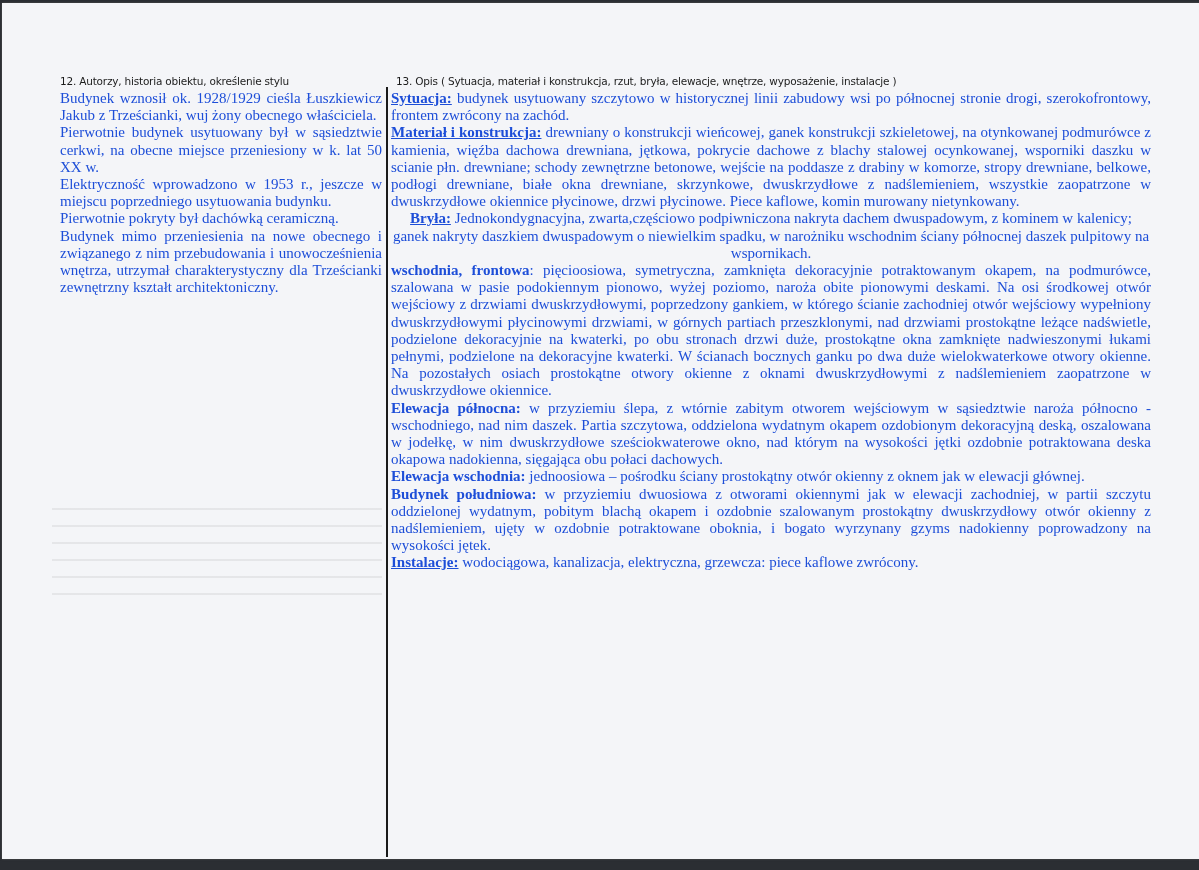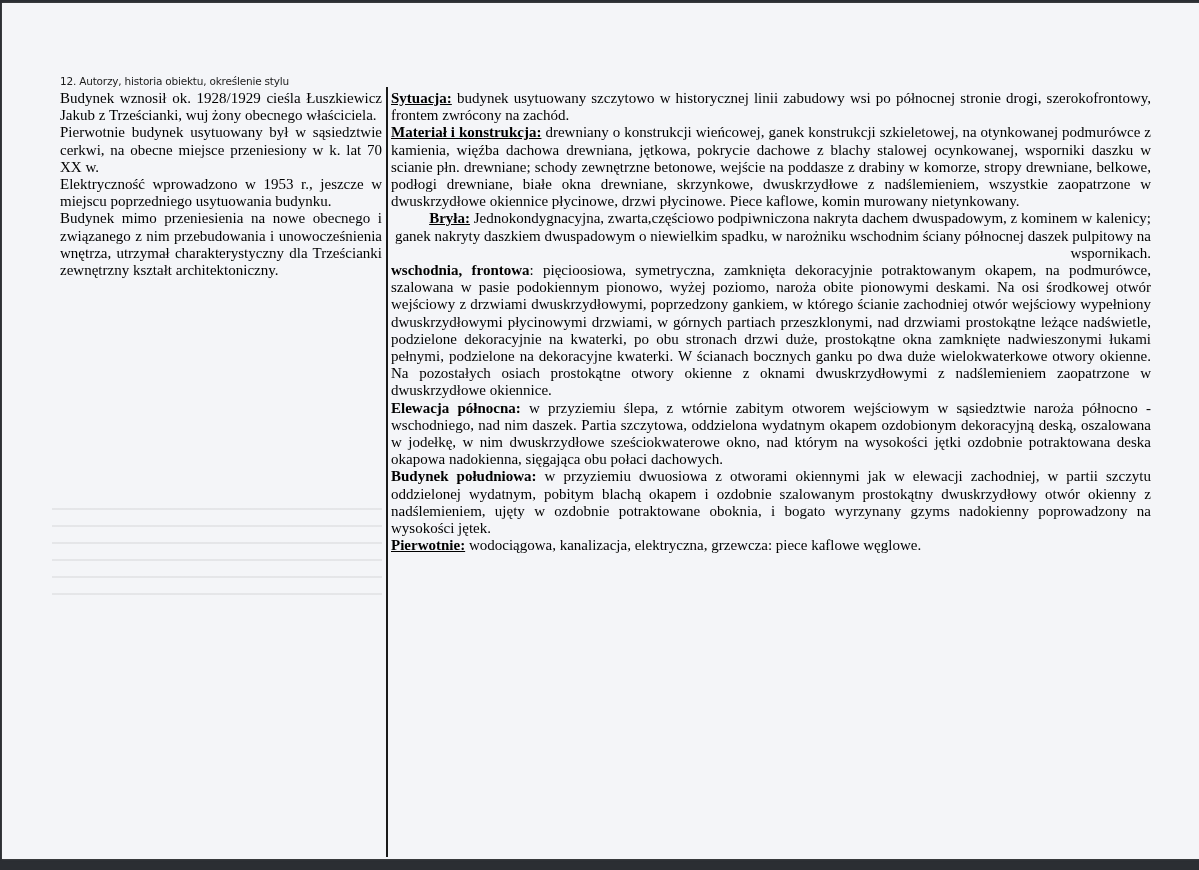--- a/index.html
+++ b/index.html
@@ -30,67 +30,72 @@
       position: absolute;
       left: 384px; top: 84px;
       width: 2px; height: 770px;
       background: #1a1a1a;
     }
     .col {
       position: absolute;
       font-family: "Liberation Serif", serif;
       font-size: 15px;
       line-height: 17.2px;
-      color: #000000;
+      color: #1d4ed8;
     }
     .col p { margin: 0; text-align: justify; }
     .col-left { left: 58px; top: 87px; width: 322px; }
     .col-right { left: 389px; top: 87px; width: 760px; }
     .lbl { font-weight: bold; margin-top: 34px; }
     .u { text-decoration: underline; }
     .faint {
       position: absolute;
       left: 50px; top: 495px; width: 330px; height: 110px;
       opacity: 0.12;
       background: repeating-linear-gradient(180deg, transparent 0 10px, #777 10px 12px, transparent 12px 17px);
     }
   </style>
 </head>
 <body>
 
 <div class="scan">
   <div class="heading-small h12">12. Autorzy, historia obiektu, określenie stylu</div>
+  <div class="heading-small h13">13. Opis ( Sytuacja, materiał i konstrukcja, rzut, bryła, elewacje, wnętrze, wyposażenie, instalacje )</div>
 
   <div class="divider"></div>
 
   <div class="col col-left">
     <p>Budynek wznosił ok. 1928/1929 cieśla Łuszkiewicz Jakub z Trześcianki, wuj żony obecnego właściciela.</p>
-    <p>Pierwotnie budynek usytuowany był w sąsiedztwie cerkwi, na obecne miejsce przeniesiony w k. lat 70 XX w.</p>
+    <p>Pierwotnie budynek usytuowany był w sąsiedztwie cerkwi, na obecne miejsce przeniesiony w k. lat 50 XX w.</p>
     <p>Elektryczność wprowadzono w 1953 r., jeszcze w miejscu poprzedniego usytuowania budynku.</p>
+    <p>Pierwotnie pokryty był dachówką ceramiczną.</p>
     <p>Budynek mimo przeniesienia na nowe obecnego i związanego z nim przebudowania i unowocześnienia wnętrza, utrzymał charakterystyczny dla Trześcianki zewnętrzny kształt architektoniczny.</p>
   </div>
 
   <div class="faint"></div>
 
   <div class="col col-right">
     <p>
       <span class="lbl u">Sytuacja:</span><span> budynek usytuowany szczytowo w historycznej linii zabudowy wsi po północnej stronie drogi, szerokofrontowy, frontem zwrócony na zachód.</span>
     </p>
     <p>
       <span class="lbl u">Materiał i konstrukcja:</span><span> drewniany o konstrukcji wieńcowej, ganek konstrukcji szkieletowej,  na otynkowanej podmurówce z kamienia,  więźba dachowa drewniana, jętkowa, pokrycie dachowe z blachy stalowej ocynkowanej, wsporniki daszku  w scianie płn. drewniane; schody zewnętrzne betonowe, wejście na poddasze z drabiny w komorze, stropy drewniane, belkowe, podłogi drewniane, białe okna drewniane, skrzynkowe, dwuskrzydłowe z nadślemieniem, wszystkie zaopatrzone w dwuskrzydłowe okiennice płycinowe, drzwi płycinowe. Piece kaflowe, komin murowany nietynkowany.</span>
     </p>
-    <p style="text-align:right">
+    <p style="text-align:center">
       <span class="lbl u">Bryła:</span><span> Jednokondygnacyjna, zwarta,częściowo podpiwniczona nakryta dachem dwuspadowym, z kominem w kalenicy; ganek  nakryty daszkiem dwuspadowym o niewielkim spadku, w  narożniku wschodnim ściany północnej daszek pulpitowy na wspornikach.</span>
     </p>
     <p>
       <span class="lbl">wschodnia, frontowa</span><span>:  pięcioosiowa, symetryczna, zamknięta dekoracyjnie potraktowanym okapem, na podmurówce, szalowana w pasie podokiennym pionowo, wyżej poziomo, naroża obite pionowymi deskami. Na osi środkowej otwór wejściowy z drzwiami dwuskrzydłowymi, poprzedzony gankiem, w którego ścianie zachodniej otwór wejściowy wypełniony dwuskrzydłowymi płycinowymi drzwiami, w górnych partiach przeszklonymi, nad drzwiami prostokątne leżące nadświetle, podzielone dekoracyjnie na kwaterki, po obu stronach drzwi duże, prostokątne okna zamknięte nadwieszonymi łukami pełnymi, podzielone na dekoracyjne kwaterki. W ścianach bocznych ganku po dwa duże wielokwaterkowe otwory okienne. Na pozostałych osiach prostokątne otwory okienne z oknami dwuskrzydłowymi   z nadślemieniem zaopatrzone w dwuskrzydłowe okiennice.</span>
     </p>
     <p>
       <span class="lbl">Elewacja północna:</span><span> w przyziemiu ślepa, z wtórnie zabitym otworem wejściowym w sąsiedztwie naroża północno - wschodniego, nad nim daszek. Partia szczytowa, oddzielona wydatnym okapem ozdobionym dekoracyjną deską, oszalowana w jodełkę, w nim dwuskrzydłowe sześciokwaterowe okno, nad którym na wysokości jętki ozdobnie potraktowana deska okapowa nadokienna, sięgająca obu połaci dachowych.</span>
     </p>
     <p>
+      <span class="lbl">Elewacja wschodnia:</span><span> jednoosiowa – pośrodku ściany prostokątny otwór okienny z oknem jak w elewacji głównej.</span>
+    </p>
+    <p>
       <span class="lbl">Budynek południowa:</span><span> w przyziemiu dwuosiowa z otworami okiennymi jak w elewacji zachodniej, w partii szczytu oddzielonej wydatnym, pobitym blachą okapem i ozdobnie szalowanym prostokątny dwuskrzydłowy otwór okienny z nadślemieniem, ujęty w ozdobnie potraktowane oboknia, i bogato wyrzynany gzyms nadokienny poprowadzony na wysokości jętek.</span>
     </p>
     <p>
-      <span class="lbl u">Pierwotnie:</span><span> wodociągowa,  kanalizacja,  elektryczna, grzewcza: piece kaflowe węglowe.</span>
+      <span class="lbl u">Instalacje:</span><span> wodociągowa,  kanalizacja,  elektryczna, grzewcza: piece kaflowe zwrócony.</span>
     </p>
   </div>
 </div>
 
 </body></html>

